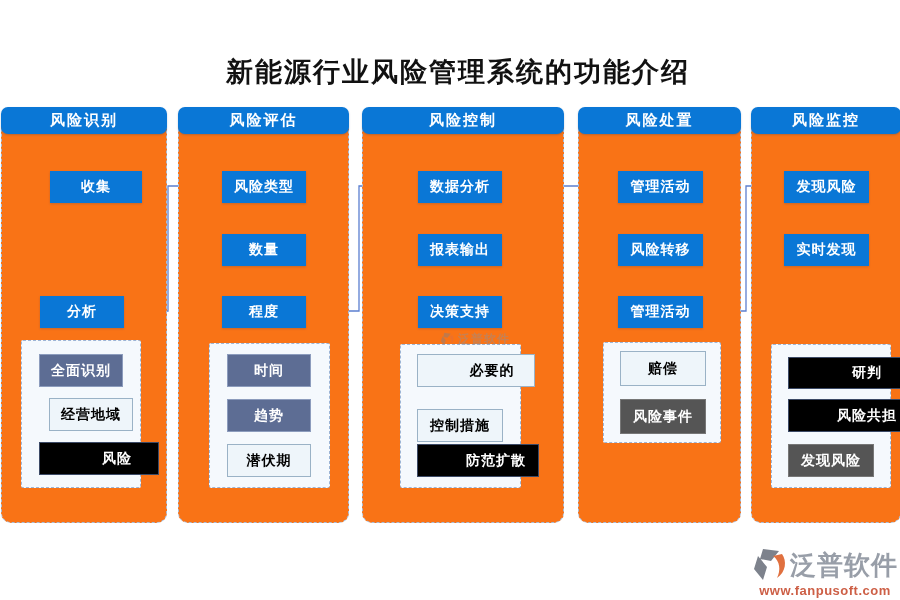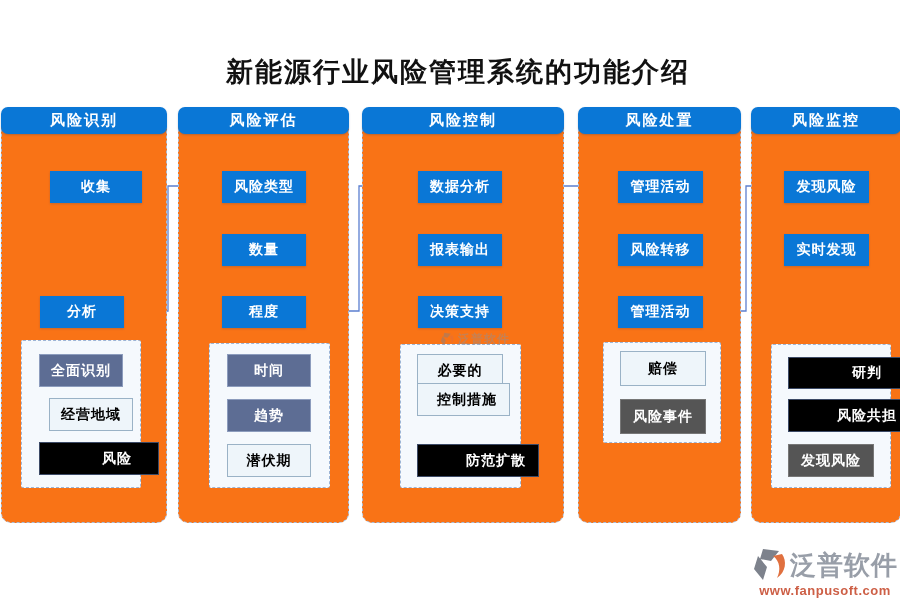--- a/index.html
+++ b/index.html
@@ -81,22 +81,22 @@
       <div class="gbtn light" style="left:17px;top:100px;width:82px;height:31px;">潜伏期</div>
     </div>
   </section>
 
   <section class="col" style="left:362px;width:200px;">
     <div class="col-header">风险控制</div>
     <div class="flow-btn" style="left:55px;top:63px;width:84px;">数据分析</div>
     <div class="flow-btn" style="left:55px;top:126px;width:84px;">报表输出</div>
     <div class="flow-btn" style="left:55px;top:188px;width:84px;">决策支持</div>
     <div class="group" style="left:37px;top:236px;width:119px;height:142px;">
-      <div class="gbtn light" style="left:16px;top:9px;width:84px;height:31px;">必要的</div>
-      <div class="gbtn light" style="left:16px;top:38px;width:84px;height:31px;padding-left:7px;">控制措施</div>
+      <div class="gbtn light" style="left:16px;top:9px;width:84px;height:31px;padding-left:32px;">必要的</div>
+      <div class="gbtn light" style="left:16px;top:64px;width:84px;height:31px;">控制措施</div>
       <div class="gbtn black" style="left:16px;top:99px;width:84px;height:31px;">防范扩散</div>
     </div>
   </section>
 
   <section class="col" style="left:578px;width:161px;">
     <div class="col-header">风险处置</div>
     <div class="flow-btn" style="left:39px;top:63px;width:85px;">管理活动</div>
     <div class="flow-btn" style="left:39px;top:126px;width:85px;">风险转移</div>
     <div class="flow-btn" style="left:39px;top:188px;width:85px;">管理活动</div>
     <div class="group" style="left:24px;top:234px;width:116px;height:99px;">

